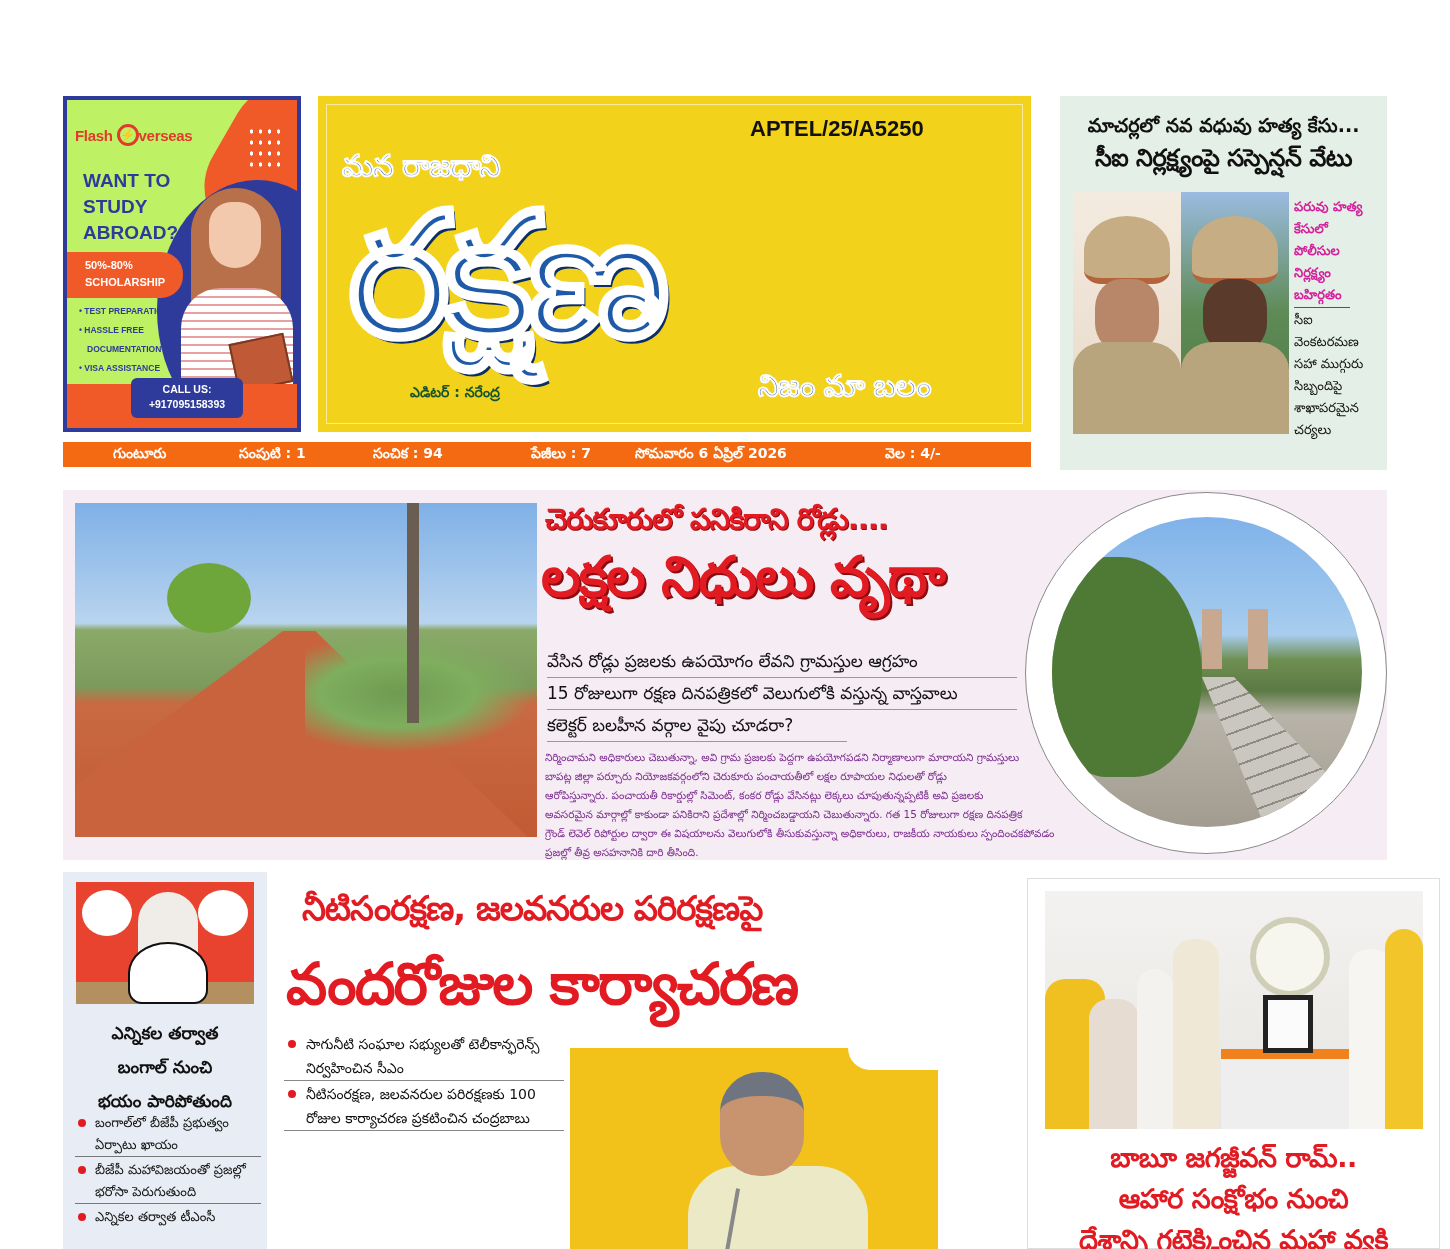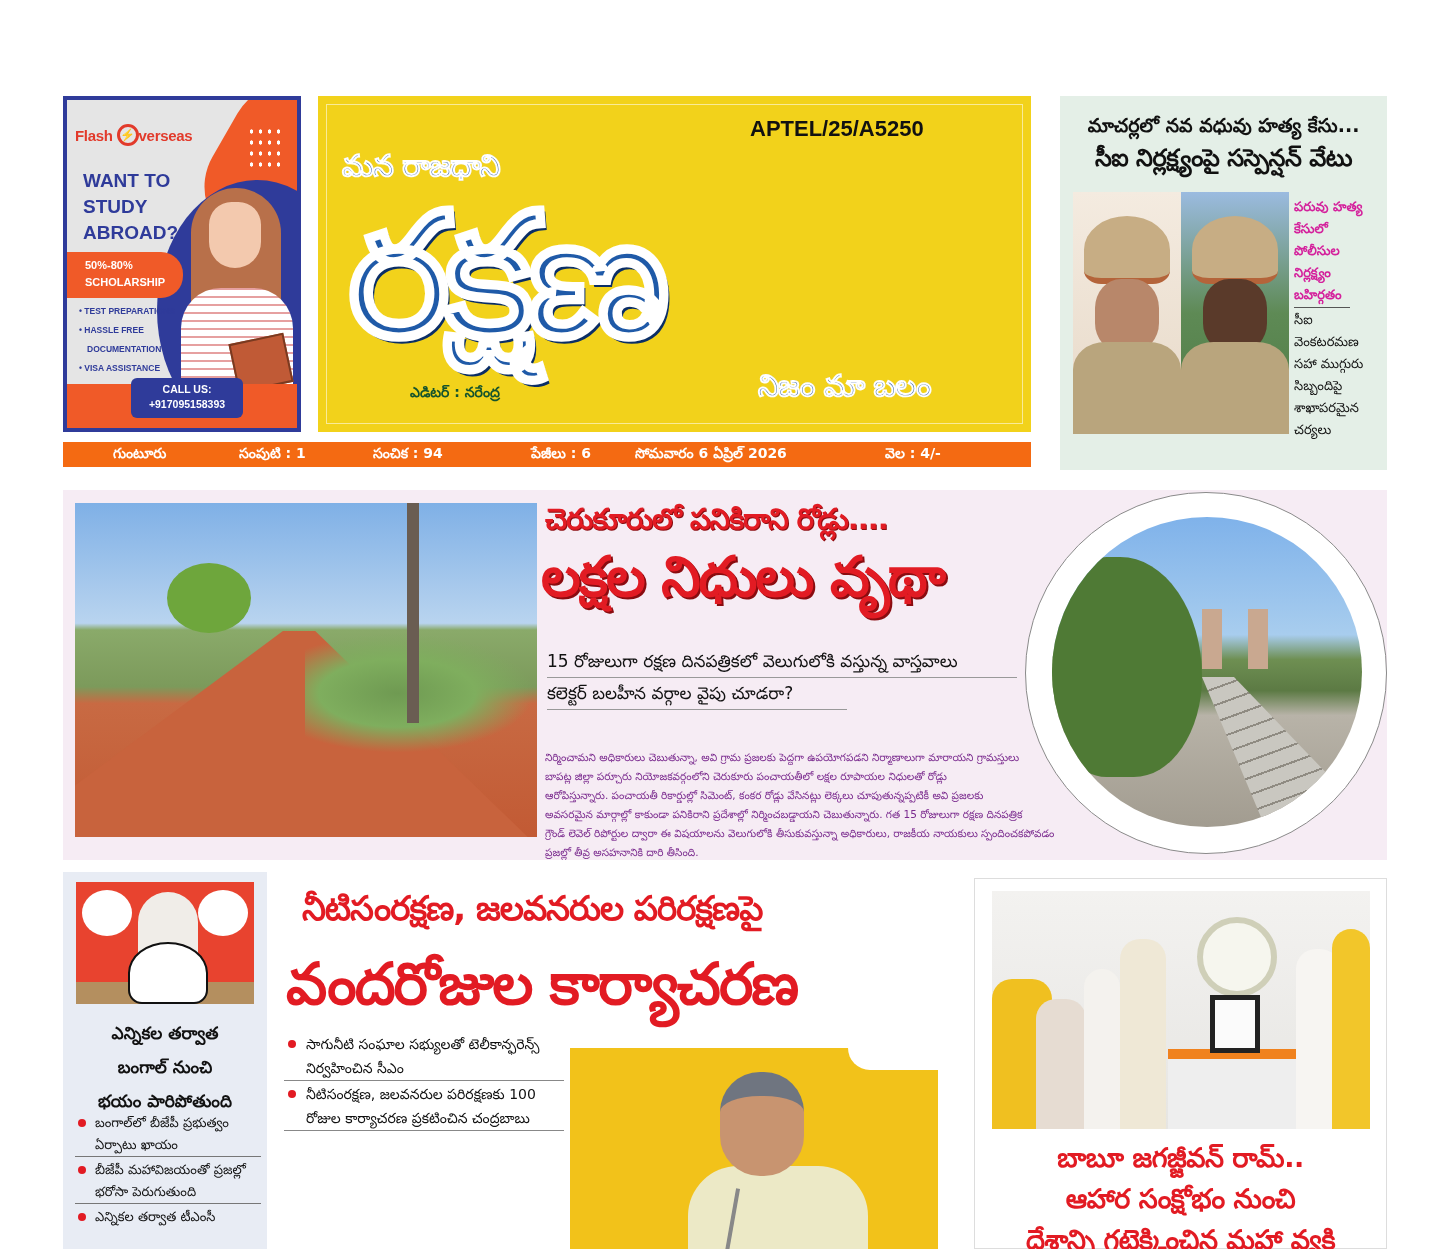--- a/index.html
+++ b/index.html
@@ -1,21 +1,21 @@
 <!DOCTYPE html>
 <html><head>
 <meta charset="utf-8">
 <style>
   * { box-sizing: border-box; margin: 0; padding: 0; }
   html, body { width: 1450px; height: 1249px; overflow: hidden; background: #ffffff; }
   body { position: relative; font-family: "DejaVu Sans", sans-serif; color: #111; }
 
   
   .ad { position: absolute; left: 63px; top: 96px; width: 238px; height: 336px;
-        background: #e5e5e5; border: 4px solid #2f3b9a; overflow: hidden; }
+        background: #bef264; border: 4px solid #2f3b9a; overflow: hidden; }
   .ad .swoosh { position: absolute; right: -40px; top: -20px; width: 120px; height: 170px;
         background: #f05a28; border-radius: 60px; transform: rotate(30deg); }
   .ad .blue-arc { position: absolute; right: -60px; top: 80px; width: 200px; height: 260px;
         background: #2f3b9a; border-radius: 50%; }
   .ad .dots { position: absolute; right: 14px; top: 26px; width: 36px; height: 46px;
         background-image: radial-gradient(#ffffff 1.5px, transparent 2px); background-size: 9px 11px; }
   .ad .logo { position: absolute; left: 8px; top: 26px; font: bold 15px "Liberation Sans", sans-serif;
         color: #e23a2b; letter-spacing: -0.3px; }
   .ad .logo .o { display: inline-block; width: 22px; height: 22px; border-radius: 50%;
         border: 3px solid #e23a2b; vertical-align: middle; position: relative; top: -2px;
@@ -140,21 +140,21 @@
         background: #f2c21a; overflow: hidden; }
   .cm-photo .head { position: absolute; left: 150px; top: 24px; width: 84px; height: 104px; background: #c89470;
         border-radius: 40px 40px 40px 40px; border-top: 24px solid #6f7580; }
   .cm-photo .shirt { position: absolute; left: 118px; top: 118px; width: 180px; height: 100px; background: #ece9c6;
         border-radius: 50px 50px 0 0; }
   .cm-photo .emblem { position: absolute; right: 0; top: 0; width: 90px; height: 22px; background: #ffffff;
         border-radius: 0 0 0 30px; }
   .cm-photo .mic { position: absolute; left: 160px; top: 140px; width: 4px; height: 70px; background: #888; transform: rotate(10deg); }
 
   
-  .right-story { position: absolute; left: 974px; top: 878px; width: 413px; height: 371px; background: #ffffff;
+  .right-story { position: absolute; left: 1027px; top: 878px; width: 413px; height: 371px; background: #ffffff;
         border: 1px solid #dddddd; }
   .right-story .pic { position: absolute; left: 17px; top: 12px; width: 378px; height: 238px; overflow: hidden;
         background: linear-gradient(180deg, #f3f2f0 0%, #e6e5e2 100%); }
   .right-story .pic .seal { position: absolute; left: 205px; top: 26px; width: 80px; height: 80px; border-radius: 50%;
         border: 6px solid #cfcfb8; background: #f6f6ee; }
   .right-story .pic .table { position: absolute; left: 176px; top: 158px; width: 134px; height: 80px; background: #eeeeee; border-top: 10px solid #f0821e; }
   .right-story .pic .frame { position: absolute; left: 218px; top: 104px; width: 50px; height: 58px; background: #fbfbfb; border: 5px solid #222; }
   .right-story .pic .p { position: absolute; bottom: 0; border-radius: 20px 20px 0 0; }
   .right-story .title { position: absolute; left: 0; width: 100%; top: 258px; text-align: center;
         font: bold 27px/41px "DejaVu Sans", sans-serif; color: #e21b23; letter-spacing: -0.5px; }
@@ -205,21 +205,21 @@
   <div class="kicker">మన రాజధాని</div>
   <div class="title">రక్షణ</div>
   <div class="editor">ఎడిటర్ : నరేంద్ర</div>
   <div class="tagline">నిజం మా బలం</div>
 </div>
 
 <div class="infostrip">
   <span style="left:50px">గుంటూరు</span>
   <span style="left:176px">సంపుటి : 1</span>
   <span style="left:310px">సంచిక : 94</span>
-  <span style="left:468px">పేజీలు : 6</span>
+  <span style="left:468px">పేజీలు : 7</span>
   <span style="left:572px">సోమవారం 6 ఏప్రిల్ 2026</span>
   <span style="left:822px">వెల : 4/-</span>
 </div>
 
 <div class="brief">
   <div class="h1">మాచర్లలో నవ వధువు హత్య కేసు...</div>
   <div class="h2">సీఐ నిర్లక్ష్యంపై సస్పెన్షన్ వేటు</div>
   <div class="photos">
     <div class="photo p1 cop">
       <div class="cap"></div>
@@ -251,20 +251,21 @@
 <div class="lead">
   <div class="road">
     <div class="path"></div>
       <div class="tree"></div>
       <div class="bush"></div>
       <div class="pole"></div>
   </div>
   <div class="kicker">చెరుకూరులో పనికిరాని రోడ్లు....</div>
   <div class="headline">లక్షల నిధులు వృథా</div>
   <div class="subs">
+    <div>వేసిన రోడ్లు ప్రజలకు ఉపయోగం లేవని గ్రామస్తుల ఆగ్రహం</div>
     <div>15 రోజులుగా రక్షణ దినపత్రికలో వెలుగులోకి వస్తున్న వాస్తవాలు</div>
     <div>కలెక్టర్ బలహీన వర్గాల వైపు చూడరా?</div>
   </div>
   <div class="body">
     <div>నిర్మించామని అధికారులు చెబుతున్నా, అవి గ్రామ ప్రజలకు పెద్దగా ఉపయోగపడని నిర్మాణాలుగా మారాయని గ్రామస్తులు</div>
     <div>బాపట్ల జిల్లా పర్చూరు నియోజకవర్గంలోని చెరుకూరు పంచాయతీలో లక్షల రూపాయల నిధులతో రోడ్లు</div>
     <div>ఆరోపిస్తున్నారు. పంచాయతీ రికార్డుల్లో సిమెంట్, కంకర రోడ్లు వేసినట్లు లెక్కలు చూపుతున్నప్పటికీ అవి ప్రజలకు</div>
     <div>అవసరమైన మార్గాల్లో కాకుండా పనికిరాని ప్రదేశాల్లో నిర్మించబడ్డాయని చెబుతున్నారు. గత 15 రోజులుగా రక్షణ దినపత్రిక</div>
     <div>గ్రౌండ్ లెవెల్ రిపోర్టుల ద్వారా ఈ విషయాలను వెలుగులోకి తీసుకువస్తున్నా అధికారులు, రాజకీయ నాయకులు స్పందించకపోవడం</div>
     <div>ప్రజల్లో తీవ్ర అసహనానికి దారి తీసింది.</div>

